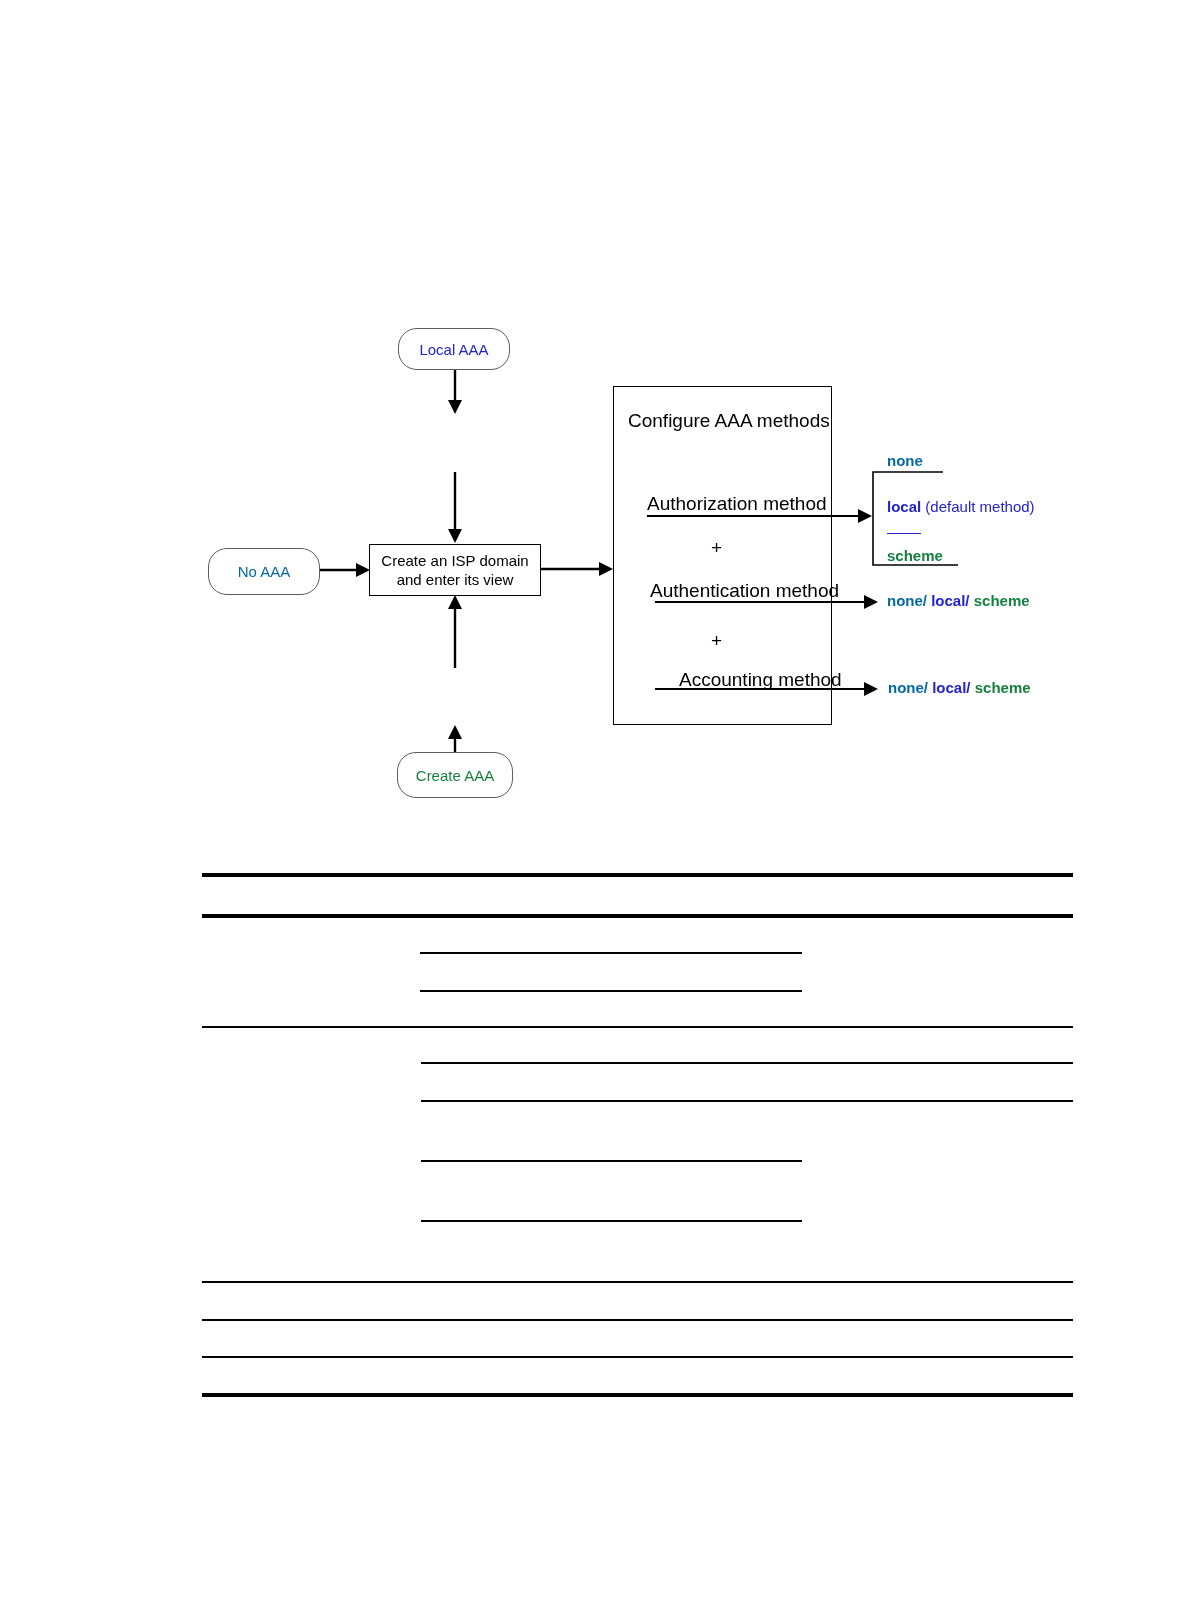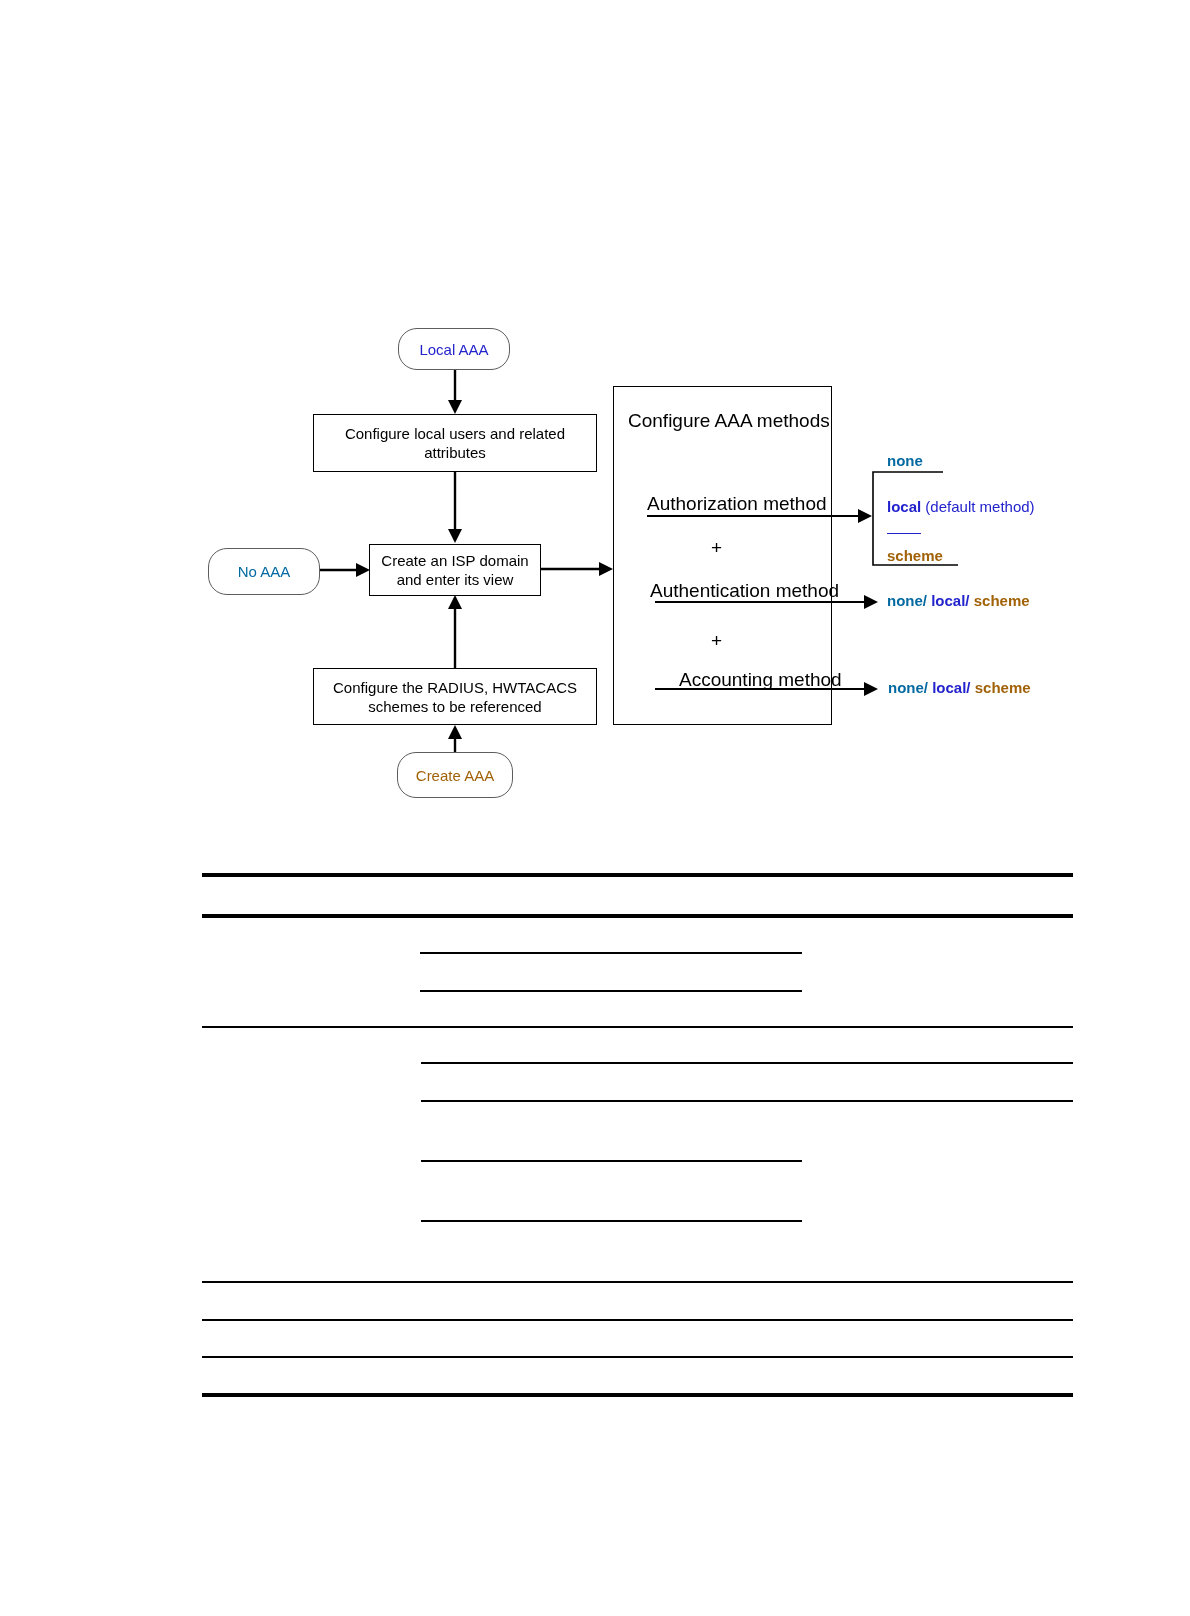--- a/index.html
+++ b/index.html
@@ -47,21 +47,21 @@
     white-space:nowrap;
   }
   .opt{
     position:absolute;
     font-size:15px;
     font-weight:bold;
     white-space:nowrap;
   }
   .c-blue{color:#2323cd;}
   .c-olive{color:#0369a1;}
-  .c-red{color:#a16207;}
+  .c-red{color:#15803d;}
   .u-blue{border-bottom:1.6px solid #2323cd;padding-bottom:18px;}
   .connectors{
     position:absolute;left:0;top:0;
     pointer-events:none;
   }
   
   .rule{
     position:absolute;
     background:#000;
   }
@@ -126,31 +126,25 @@
   </div>
 
   <div class="pill" style="left:208px;top:548px;width:112px;height:47px;">
     <span class="c-olive">No AAA</span>
   </div>
 
   <div class="pill" style="left:397px;top:752px;width:116px;height:46px;">
     <span class="c-red">Create AAA</span>
   </div>
 
-  <div class="fbox" style="left:313px;top:414px;width:284px;height:58px;">
-    <span>Configure local users and related attributes</span>
-  </div>
 
   <div class="fbox" style="left:369px;top:544px;width:172px;height:52px;">
     <span>Create an ISP domain and enter its view</span>
   </div>
 
-  <div class="fbox" style="left:313px;top:668px;width:284px;height:57px;">
-    <span>Configure the RADIUS, HWTACACS schemes to be referenced</span>
-  </div>
 
   <div class="bigbox" style="left:613px;top:386px;width:219px;height:339px;"></div>
 
   <div class="lbl" style="left:628px;top:410px;">Configure AAA methods</div>
 
   <div class="lbl" style="left:647px;top:493px;">Authorization method</div>
 
   <div class="lbl" style="left:711px;top:537px;">+</div>
 
   <div class="lbl" style="left:650px;top:580px;">Authentication method</div>

